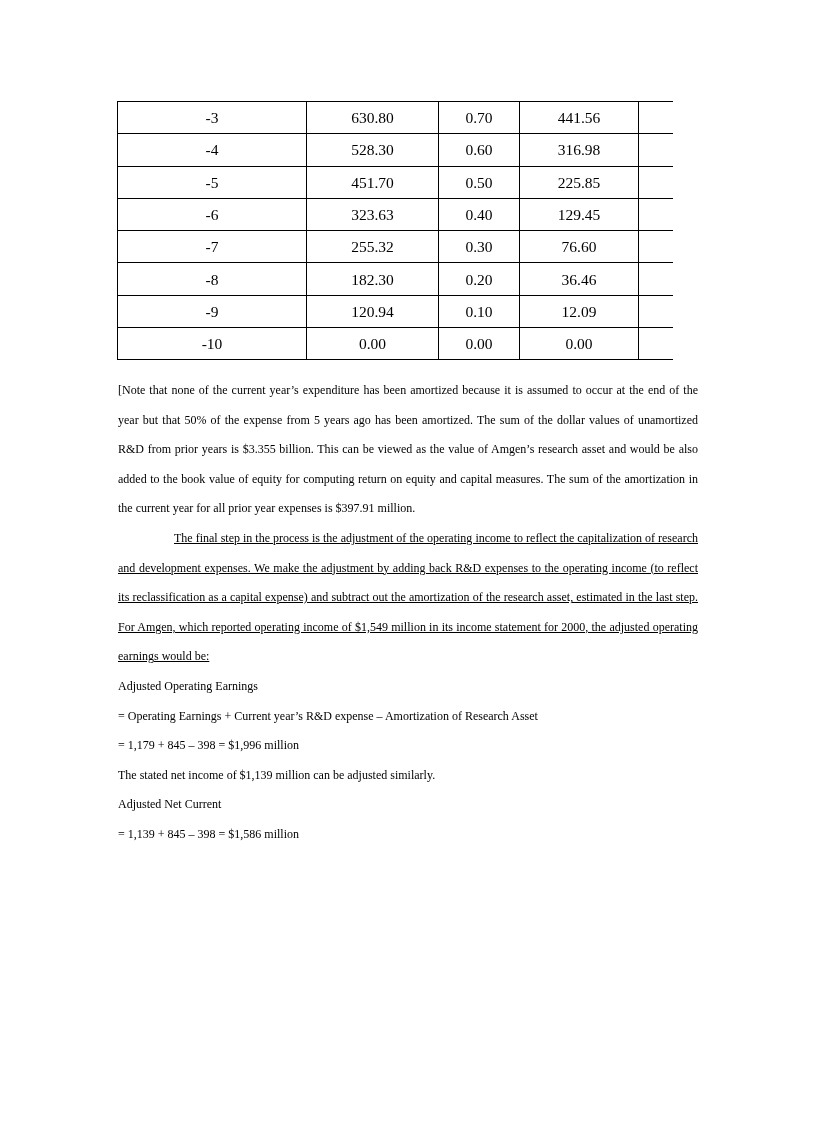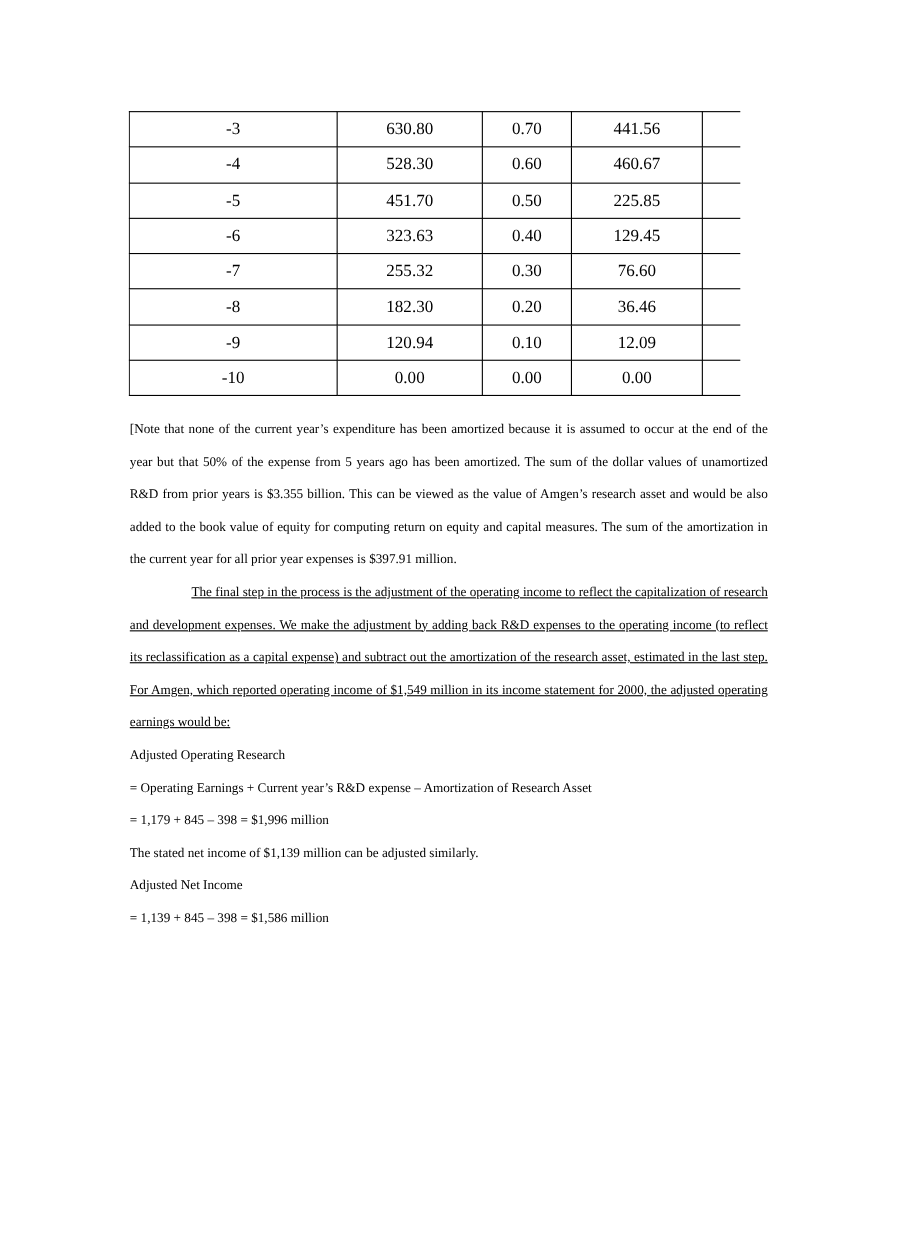--- a/index.html
+++ b/index.html
@@ -95,21 +95,21 @@
           <td class="c1">-3</td>
           <td class="c2">630.80</td>
           <td class="c3">0.70</td>
           <td class="c4">441.56</td>
           <td class="c5">$ 63.08</td>
         </tr>
         <tr>
           <td class="c1">-4</td>
           <td class="c2">528.30</td>
           <td class="c3">0.60</td>
-          <td class="c4">460.67</td>
+          <td class="c4">316.98</td>
           <td class="c5">$ 52.83</td>
         </tr>
         <tr>
           <td class="c1">-5</td>
           <td class="c2">451.70</td>
           <td class="c3">0.50</td>
           <td class="c4">225.85</td>
           <td class="c5">$ 45.17</td>
         </tr>
         <tr>
@@ -150,28 +150,28 @@
       </tbody>
     </table>
   </div>
 
   <div class="textblock">
 
     <p class="p-just">[Note that none of the current year’s expenditure has been amortized because it is assumed to occur at the end of the year but that 50% of the expense from 5 years ago has been amortized. The sum of the dollar values of unamortized R&amp;D from prior years is $3.355 billion. This can be viewed as the value of Amgen’s research asset and would be also added to the book value of equity for computing return on equity and capital measures. The sum of the amortization in the current year for all prior year expenses is $397.91 million.</p>
 
     <p class="p-indent">The final step in the process is the adjustment of the operating income to reflect the capitalization of research and development expenses.  We make the adjustment by adding back R&amp;D expenses to the operating income (to reflect its reclassification as a capital expense) and subtract out the amortization of the research asset, estimated in the last step. For Amgen, which reported operating income of $1,549 million in its income statement for 2000, the adjusted operating earnings would be:</p>
 
-    <p class="p-left">Adjusted Operating Research</p>
+    <p class="p-left">Adjusted Operating Earnings</p>
 
     <p class="p-left">= Operating Earnings + Current year’s R&amp;D expense – Amortization of Research Asset</p>
 
     <p class="p-left">= 1,179 + 845 – 398 = $1,996 million</p>
 
     <p class="p-left">The stated net income of $1,139 million can be adjusted similarly.</p>
 
-    <p class="p-left">Adjusted Net Income</p>
+    <p class="p-left">Adjusted Net Current</p>
 
 
     <p class="p-left">= 1,139 + 845 – 398 = $1,586 million</p>
 
   </div>
 
 </div>
 
 </body></html>

